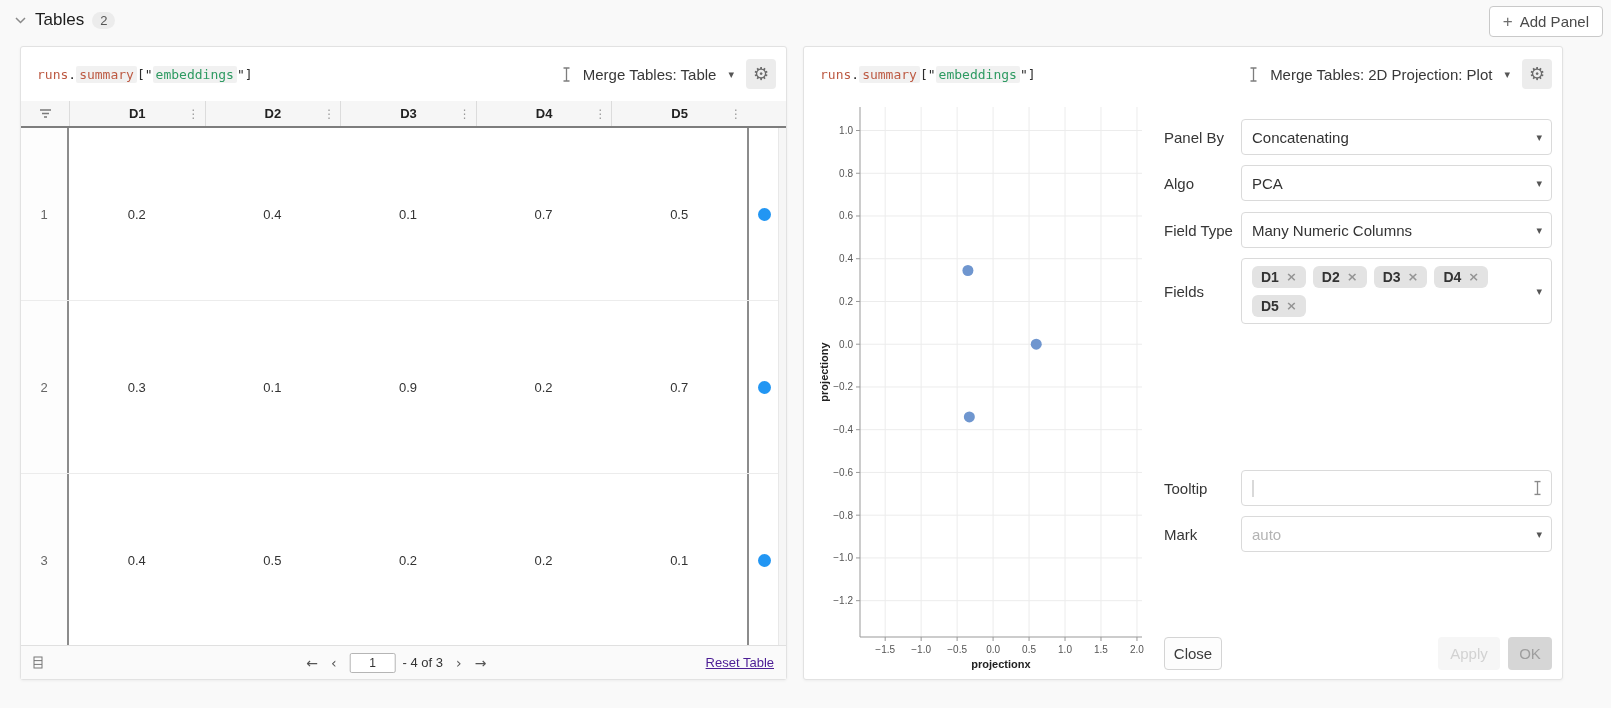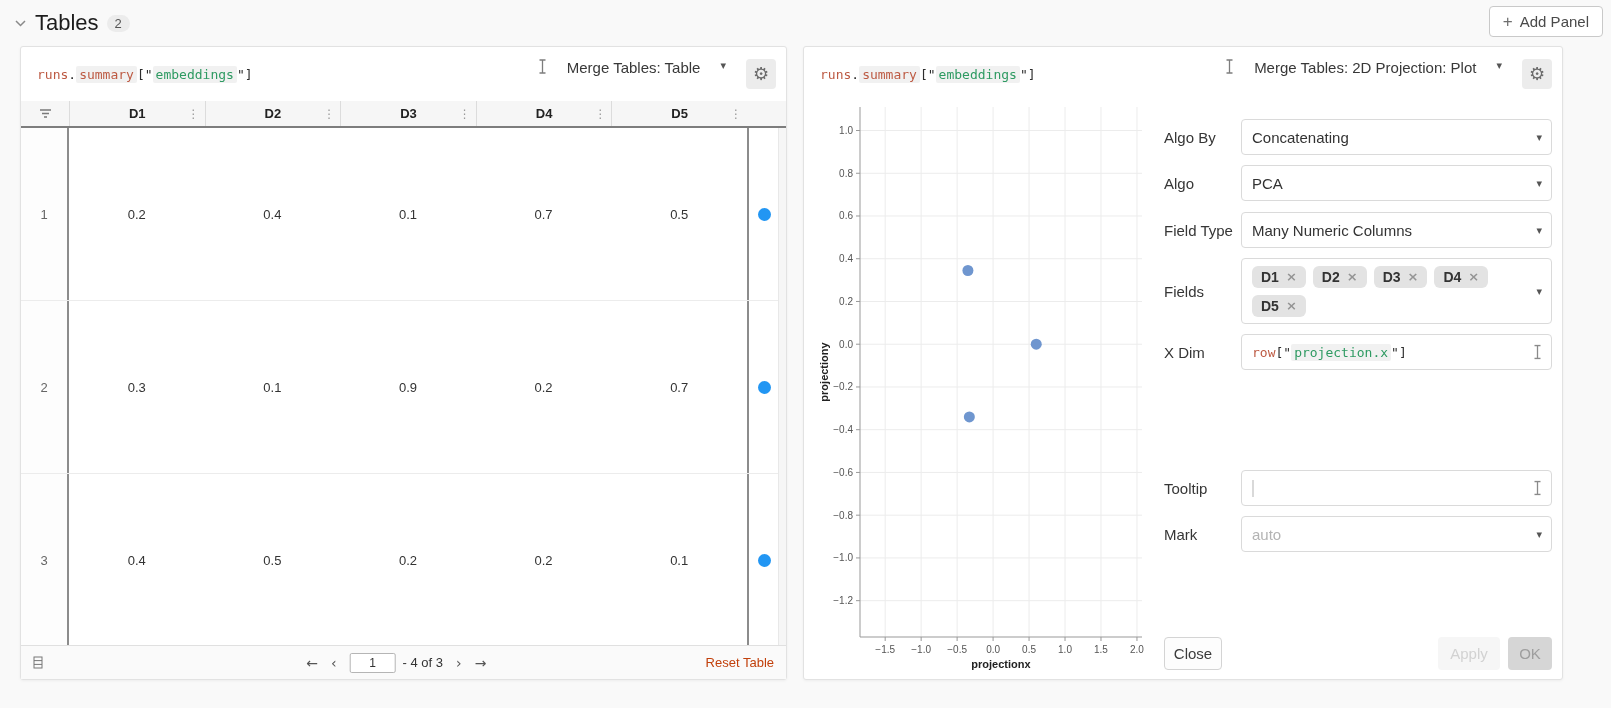--- a/index.html
+++ b/index.html
@@ -7,38 +7,38 @@
   body {
     background:#f9f9f9;
     font-family:"Liberation Sans", sans-serif;
     position:relative;
     overflow:hidden;
     color:#333;
   }
   
   .topbar { position:absolute; top:0; left:0; right:0; height:46px; }
   .section-head { position:absolute; left:14px; top:10px; display:flex; align-items:center; gap:8px; cursor:pointer; }
-  .section-title { font-size:22px; color:#1d1d1d; }
+  .section-title { font-size:17px; color:#1d1d1d; }
   .badge { background:#ececec; border-radius:10px; padding:1px 8px; font-size:13px; color:#555; }
   .add-panel { position:absolute; right:8px; top:6px; height:31px; background:#fff; border:1px solid #c9c9c9;
     border-radius:4px; display:flex; align-items:center; gap:7px; padding:0 13px; font-size:15px; color:#4a4a4a; cursor:pointer; }
   .plus-glyph { font-size:17px; color:#6e6e6e; line-height:1; }
   
   .panel { position:absolute; top:46px; height:634px; background:#fff; border:1px solid #e2e2e2;
     border-radius:3px; box-shadow:0 1px 3px rgba(0,0,0,0.05); }
   #left-panel  { left:20px;  width:767px; }
   #right-panel { left:803px; width:760px; }
   .panel-header { position:absolute; top:0; left:0; right:0; height:54px; display:flex; align-items:center;
     padding:0 10px 0 16px; }
   .query { font-family:"DejaVu Sans Mono","Liberation Mono",monospace; font-size:13px; white-space:nowrap; }
   .tok-ident { color:#bd5a43; }
   .tok-punct { color:#2d2d2d; }
   .tok-ident-hl  { color:#bd5a43; background:#f1f1f1; border-radius:2px; padding:1px 3px; }
   .tok-string-hl { color:#2e9a62; background:#f1f1f1; border-radius:2px; padding:1px 3px; }
-  .hdr-controls { margin-left:auto; display:flex; gap:20px; }
+  .hdr-controls { margin-left:auto; display:flex; align-items:center; gap:12px; }
   .mode-label { font-size:15px; color:#383838; white-space:nowrap; }
   .caret { color:#555; font-size:11px; font-family:"DejaVu Sans",sans-serif; }
   .gear-btn { width:30px; height:30px; border-radius:4px; background:#ececec; display:flex; align-items:center;
     justify-content:center; cursor:pointer; border:none; }
   .gear-glyph { font-family:"DejaVu Sans",sans-serif; font-size:18px; color:#6b6b6b; line-height:1; }
   
   .table-wrap { position:absolute; top:54px; left:0; right:0; bottom:34px; overflow:hidden; }
   .thead { position:absolute; top:0; left:0; right:0; height:27px; background:#f6f6f6;
     border-bottom:2px solid #7d7d7d; display:flex; }
   .th-filter { width:48px; display:flex; align-items:center; justify-content:center; }
@@ -57,21 +57,21 @@
   .dot { width:13px; height:13px; border-radius:50%; margin-left:9px; }
   .right-strip { position:absolute; top:27px; bottom:0; right:0; width:8px; background:#f6f6f6;
     border-left:1px solid #e8e8e8; }
   .tfoot { position:absolute; bottom:0; left:0; right:0; height:34px; background:#fafafa;
     border-top:1px solid #e0e0e0; display:flex; align-items:center; padding:0 12px; font-size:13px; color:#444; }
   .pager { position:absolute; left:50%; transform:translateX(-54%); display:flex; align-items:center; gap:13px; }
   .pager-arrow { color:#555; font-family:"DejaVu Sans",sans-serif; font-size:14px; cursor:pointer; }
   .page-input { width:46px; height:20px; border:1px solid #b5b5b5; border-radius:2px; text-align:center;
     font-size:12px; color:#333; font-family:"Liberation Sans",sans-serif; }
   .range-label { font-size:13px; color:#333; margin-left:-6px; }
-  .reset-table { margin-left:auto; font-size:13px; color:#c2410c; cursor:pointer; }
+  .reset-table { margin-left:auto; font-size:13px; color:#4c1d95; cursor:pointer;text-decoration:underline; }
   
   #plot-area { position:absolute; left:10px; top:54px; width:340px; height:576px; }
   .form-area { position:absolute; left:360px; top:0; width:388px; height:634px; }
   .frow { position:absolute; left:0; right:0; }
   .flabel { position:absolute; left:0; top:0; height:100%; display:flex; align-items:center;
     font-size:15px; color:#363636; }
   .fselect { position:absolute; left:77px; top:0; width:311px; height:36px; background:#fff;
     border:1px solid #dadada; border-radius:4px; display:flex; align-items:center; padding:0 26px 0 10px;
     font-size:15px; color:#333; cursor:pointer; }
   .fselect .caret { position:absolute; right:9px; top:50%; transform:translateY(-50%); }
@@ -289,21 +289,21 @@
         <text x="39" y="503.1693548387096" text-anchor="end" font-size="10" fill="#555" font-family="&quot;Liberation Sans&quot;, sans-serif">−1.2</text>
         <text x="187" y="567" text-anchor="middle" font-size="11" fill="#222" font-family="&quot;Liberation Sans&quot;, sans-serif" font-weight="bold">projectionx</text>
         <text x="14" y="271" text-anchor="middle" font-size="11" fill="#222" font-family="&quot;Liberation Sans&quot;, sans-serif" font-weight="bold" transform="rotate(-90 14 271)">projectiony</text>
         <circle cx="153.90816326530611" cy="169.48790322580646" r="5.5" fill="#6f96cf"></circle>
         <circle cx="222.25000000000003" cy="243.21774193548384" r="5.5" fill="#6f96cf"></circle>
         <circle cx="155.34693877551018" cy="315.87903225806446" r="5.5" fill="#6f96cf"></circle>
       </svg></div>
 
   <div class="form-area">
     <div class="frow" style="top:72px;height:36px">
-      <div class="flabel">Algo By</div>
+      <div class="flabel">Panel By</div>
       <div class="fselect">
         <span>Concatenating</span>
         <span class="caret">▾</span>
       </div>
     </div>
     <div class="frow" style="top:118px;height:36px">
       <div class="flabel">Algo</div>
       <div class="fselect">
         <span>PCA</span>
         <span class="caret">▾</span>
@@ -333,31 +333,20 @@
           </span>
           <span class="pill">
             <span>D4</span>
             <span class="pill-x">×</span>
           </span>
           <span class="pill">
             <span>D5</span>
             <span class="pill-x">×</span>
           </span>
           <span class="caret">▾</span>
-      </div>
-    </div>
-    <div class="frow" style="top:287px;height:36px">
-      <div class="flabel">X Dim</div>
-      <div class="fselect mono">
-        <span class="query"><span class="tok-ident">row</span><span class="tok-punct">["</span><span class="tok-string-hl">projection.x</span><span class="tok-punct">"]</span></span>
-        <span class="ibeam-right">
-          <svg width="9" height="15" viewBox="0 0 9 15">
-              <path d="M1.5 1h6 M1.5 14h6 M4.5 1v13" stroke="#8a8a8a" stroke-width="1.3" fill="none"></path>
-            </svg>
-        </span>
       </div>
     </div>
     <div class="frow" style="top:423px;height:36px">
       <div class="flabel">Tooltip</div>
       <div class="fselect">
         <span class="caret-bar"></span>
         <span></span>
         <span class="ibeam-right">
           <svg width="9" height="15" viewBox="0 0 9 15">
               <path d="M1.5 1h6 M1.5 14h6 M4.5 1v13" stroke="#8a8a8a" stroke-width="1.3" fill="none"></path>

